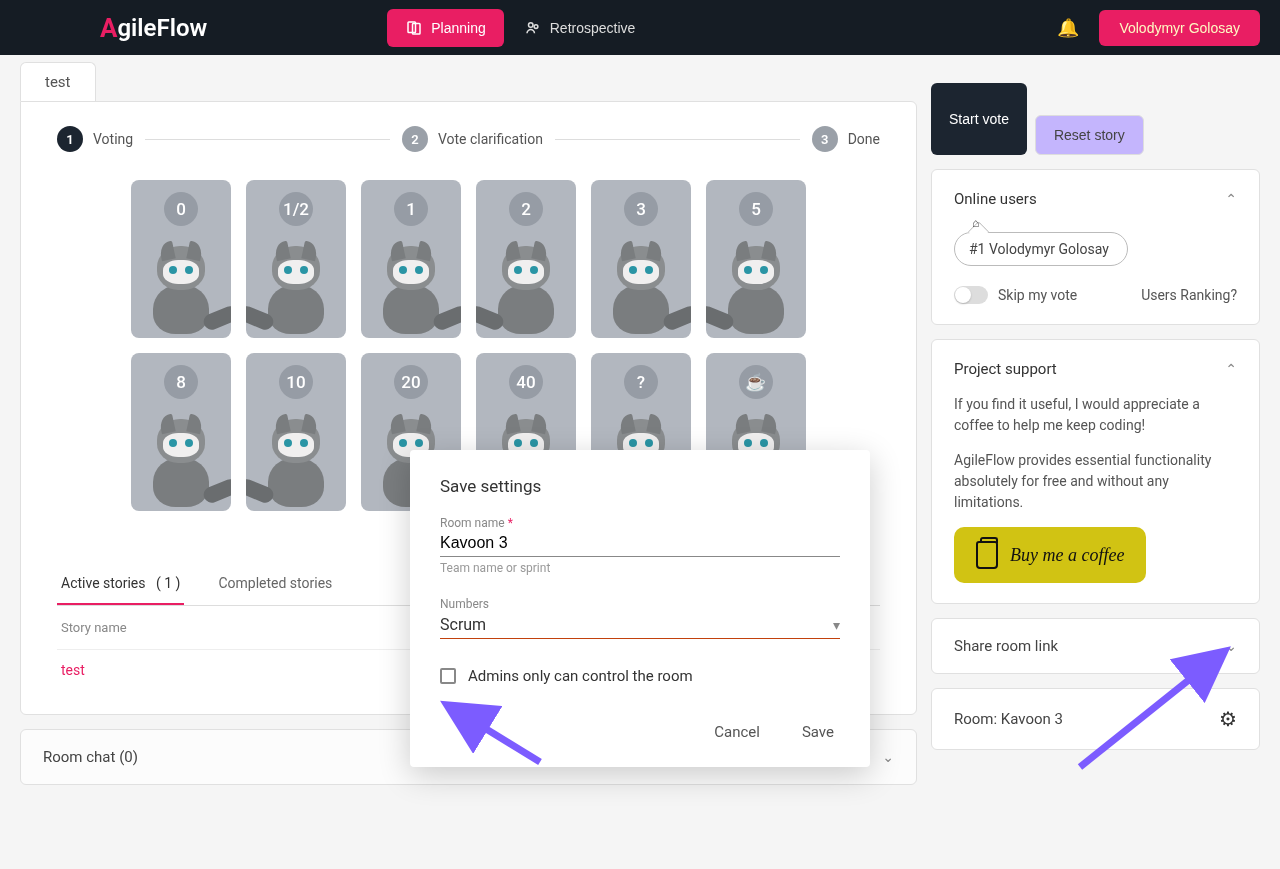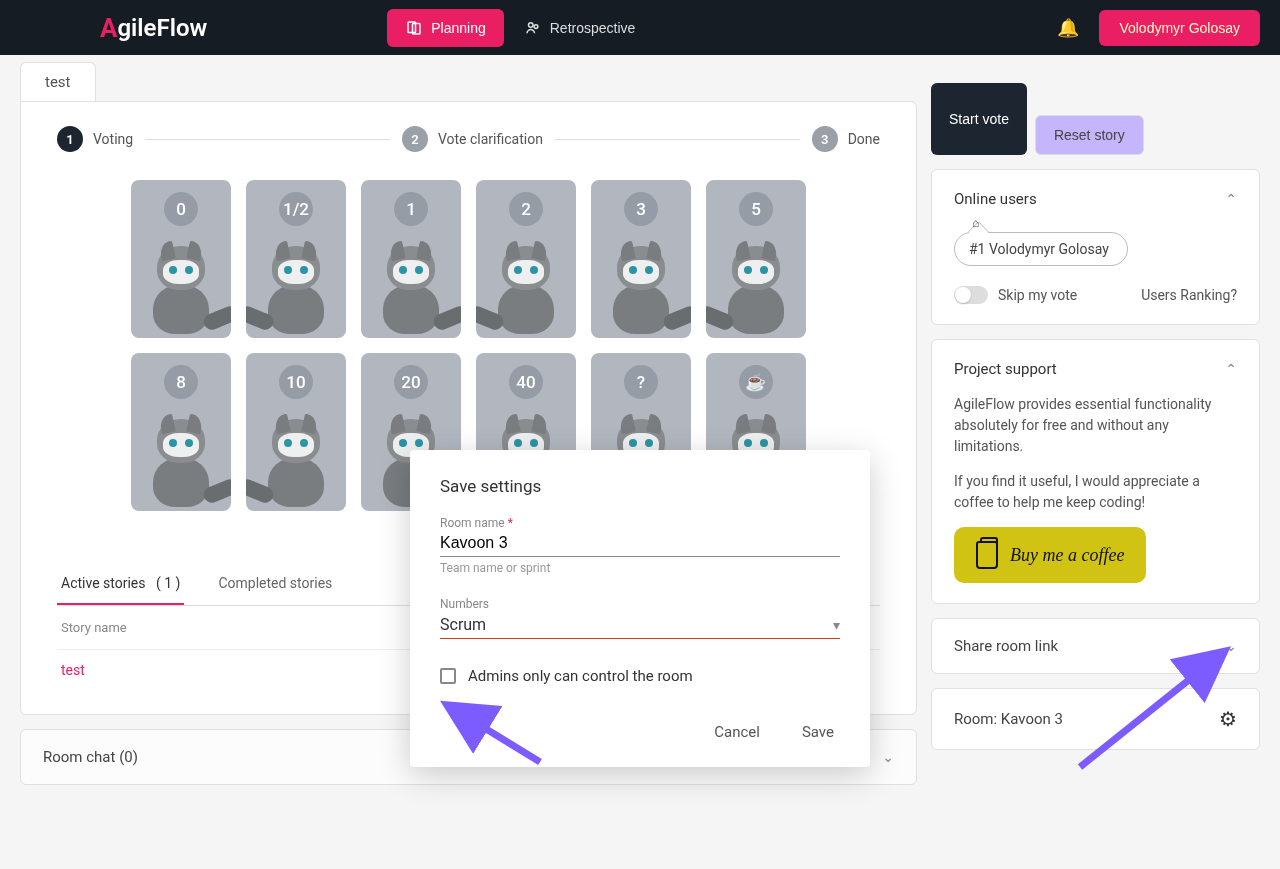--- a/index.html
+++ b/index.html
@@ -355,22 +355,22 @@
         </div>
         <span>Users Ranking?</span>
       </div>
     </div>
 
     <div class="side-panel">
       <div class="side-panel-hd">
         <div class="side-title">Project support</div>
         <span class="chev">⌃</span>
       </div>
+      <p class="support-text">If you find it useful, I would appreciate a coffee to help me keep coding!</p>
       <p class="support-text">AgileFlow provides essential functionality absolutely for free and without any limitations.</p>
-      <p class="support-text">If you find it useful, I would appreciate a coffee to help me keep coding!</p>
       <button class="coffee-btn">
         <span class="coffee-cup"></span>
         <span>Buy me a coffee</span>
       </button>
     </div>
 
     <div class="collapse-row">
       <span>Share room link</span>
       <span class="chev">⌄</span>
     </div>

